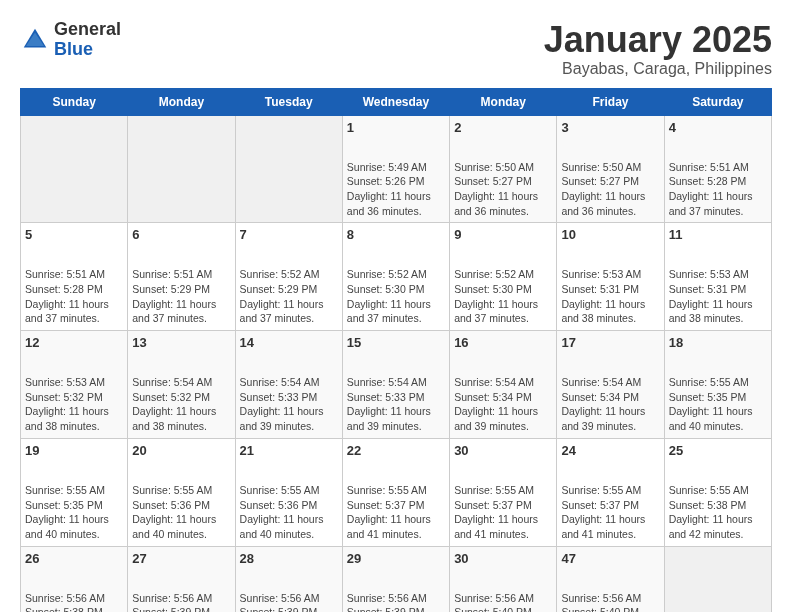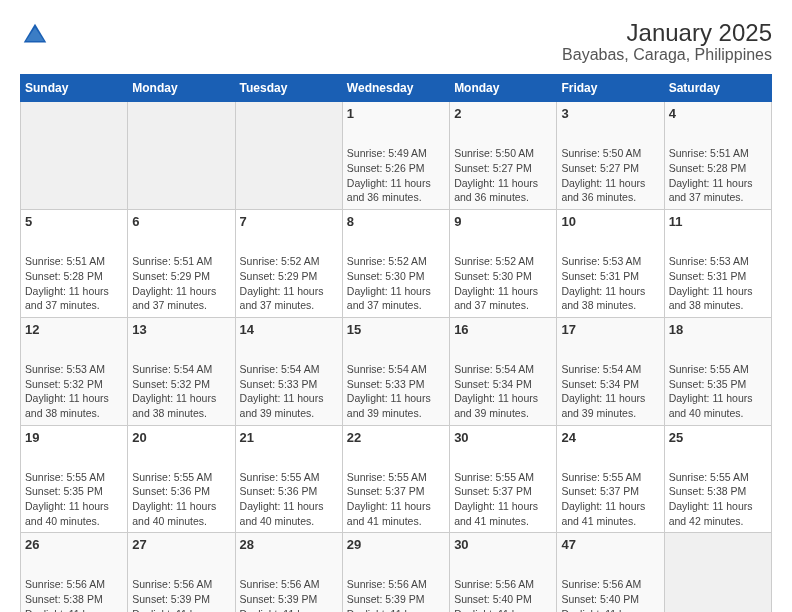--- a/index.html
+++ b/index.html
@@ -37,39 +37,39 @@
       color: #1a5fb4;
     }
     .logo-icon {
       width: 30px;
       height: 30px;
     }
     .title-block {
       text-align: right;
     }
     .month-title {
-      font-size: 24px;
-      font-weight: normal;
+      font-size: 36px;
+      font-weight: bold;
       color: #333;
       line-height: 1.1;
     }
     .location-title {
       font-size: 16px;
       color: #555;
     }
     .calendar {
       width: 100%;
       border-collapse: collapse;
       font-size: 11px;
     }
     .calendar thead tr th {
       background-color: #1a5fb4;
       color: #fff;
       padding: 6px 4px;
-      text-align: left;
+      text-align: center;
       font-size: 12px;
       font-weight: bold;
       border: 1px solid #1a5fb4;
     }
     .calendar tbody tr td {
       border: 1px solid #ccc;
       vertical-align: top;
       padding: 4px;
       width: 107px;
       min-height: 80px;
@@ -96,20 +96,24 @@
   </style>
 </head>
 <body>
 
 <div class="header">
   <div class="logo">
     <svg class="logo-icon" viewBox="0 0 40 40">
       <polygon points="20,5 35,30 5,30" fill="#1a5fb4"></polygon>
       <polygon points="20,10 32,28 8,28" fill="#5b9bd5" opacity="0.5"></polygon>
     </svg>
+    <div class="logo-text">
+      <span class="logo-general">General</span>
+      <span class="logo-blue">Blue</span>
+    </div>
   </div>
   <div class="title-block">
     <div class="month-title">January 2025</div>
     <div class="location-title">Bayabas, Caraga, Philippines</div>
   </div>
 </div>
 
 <table class="calendar">
   <thead>
     <tr id="header-row">

